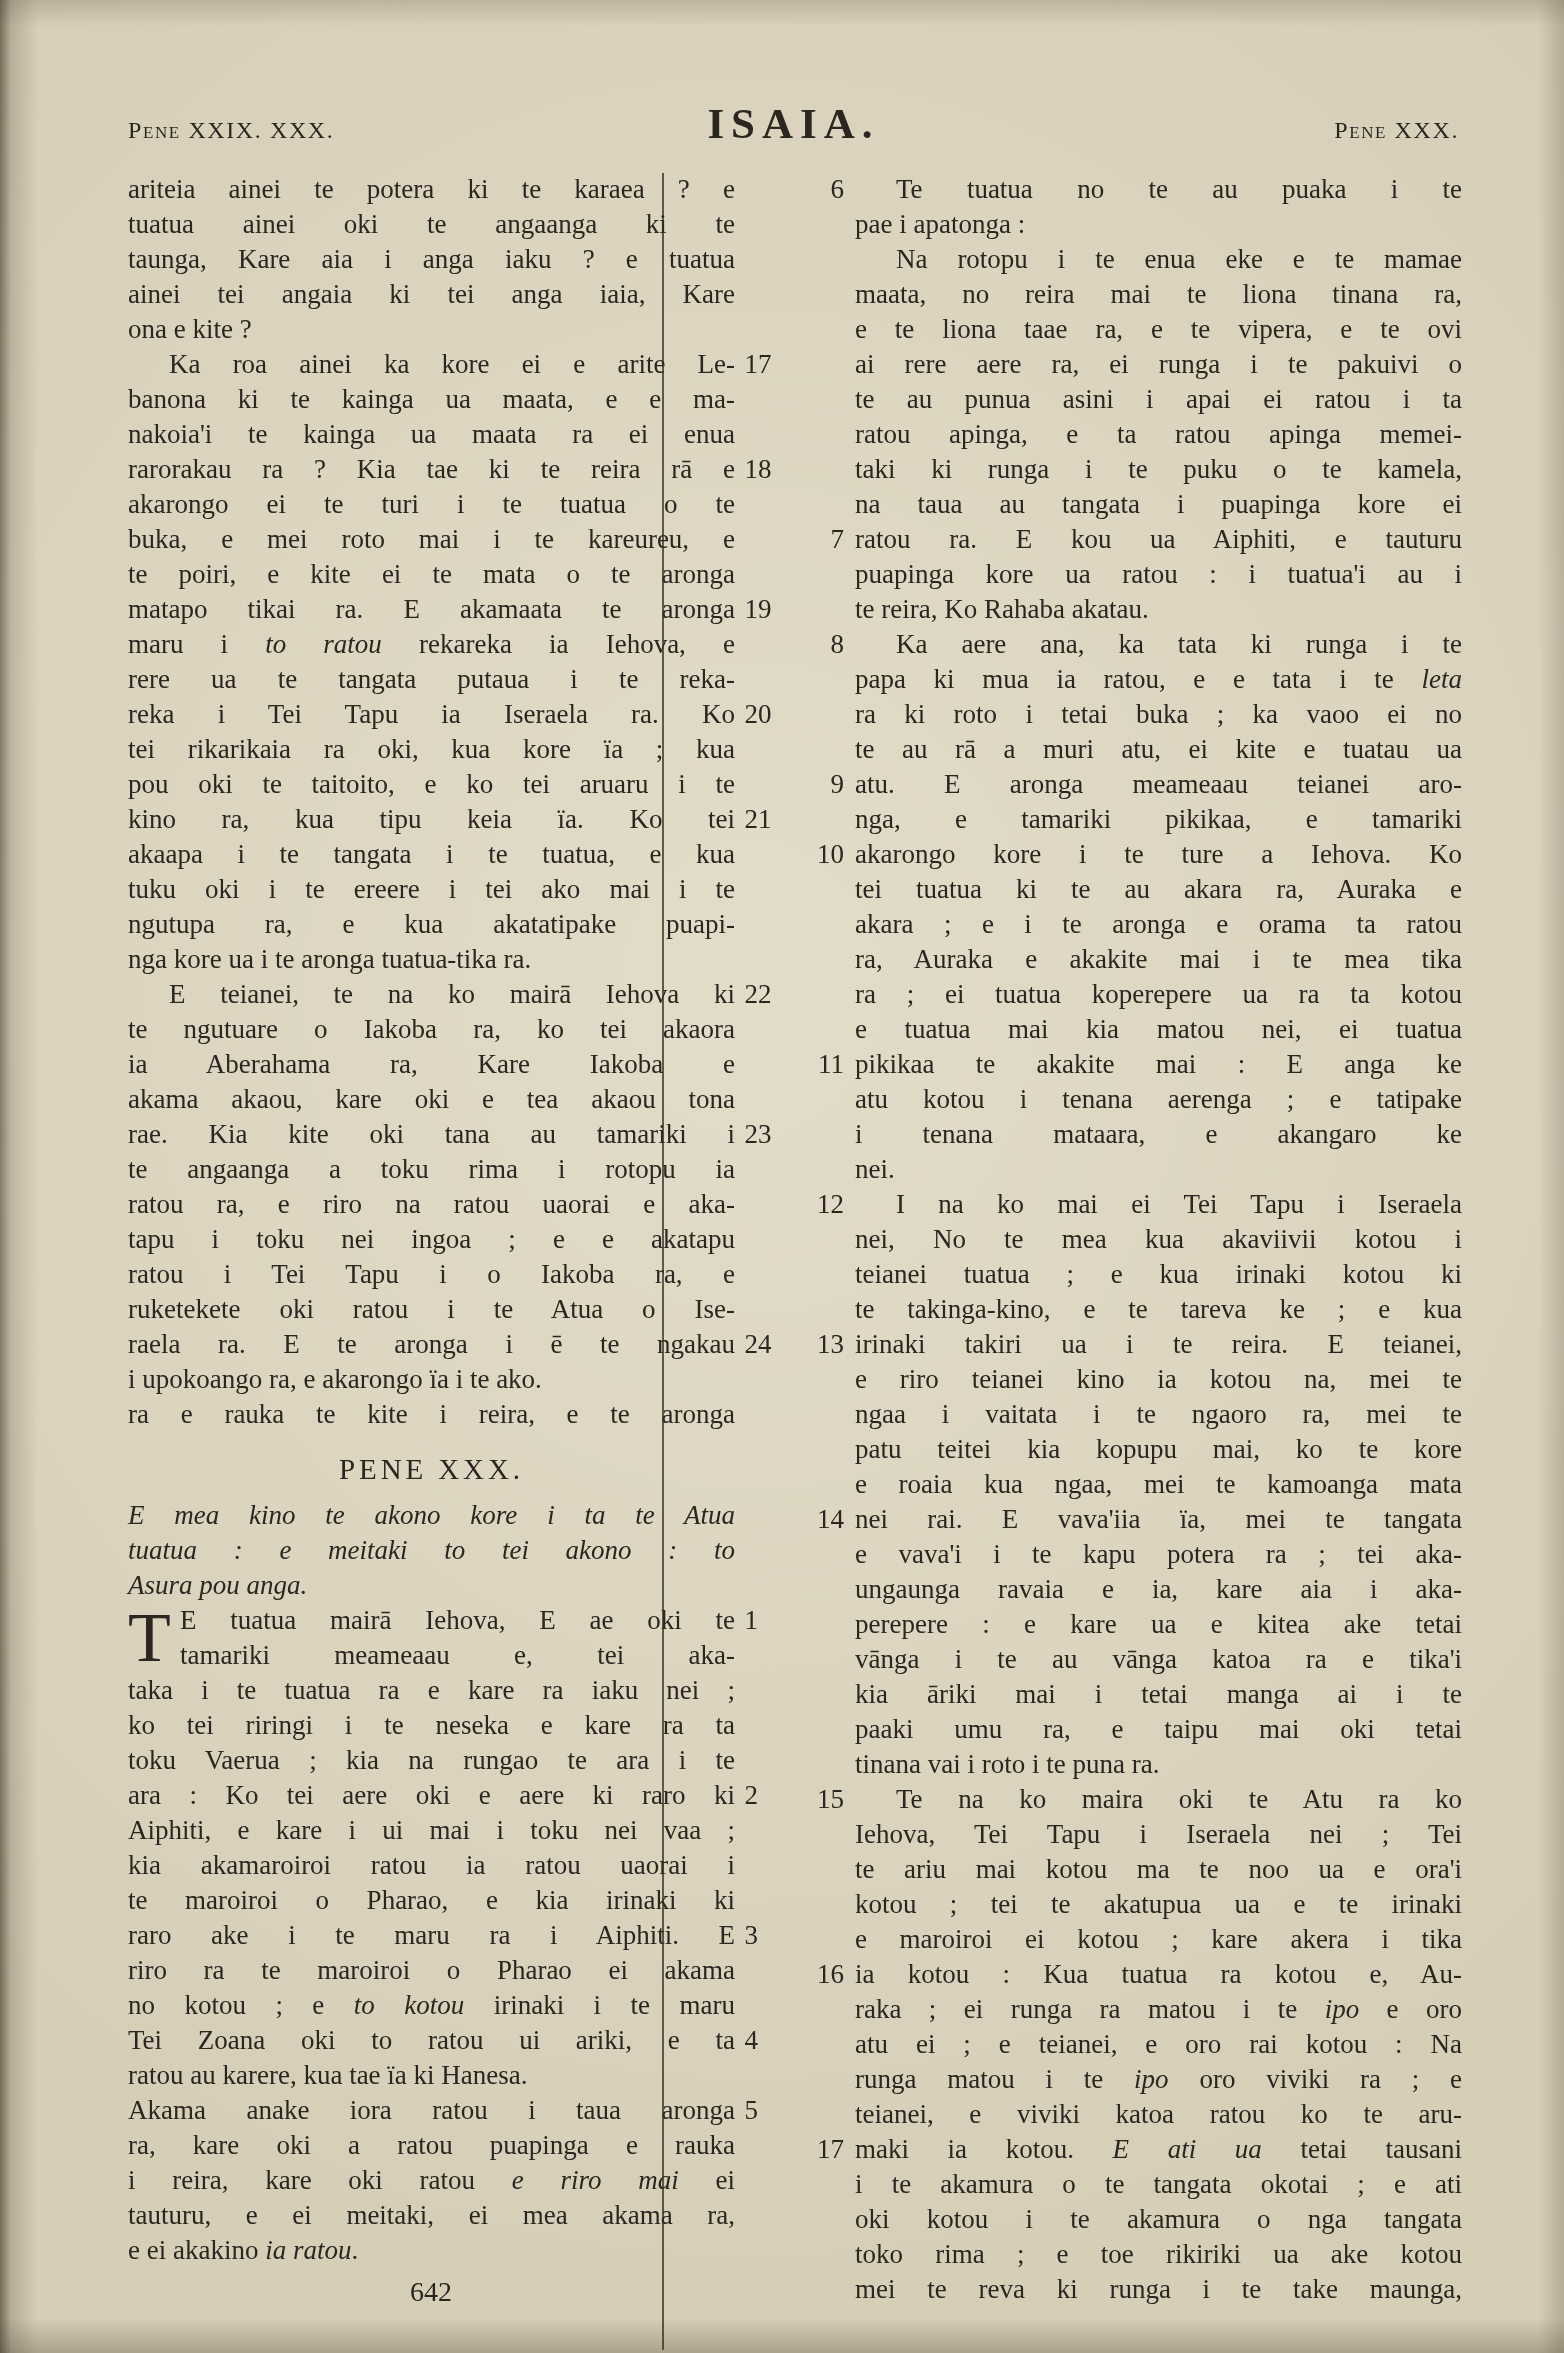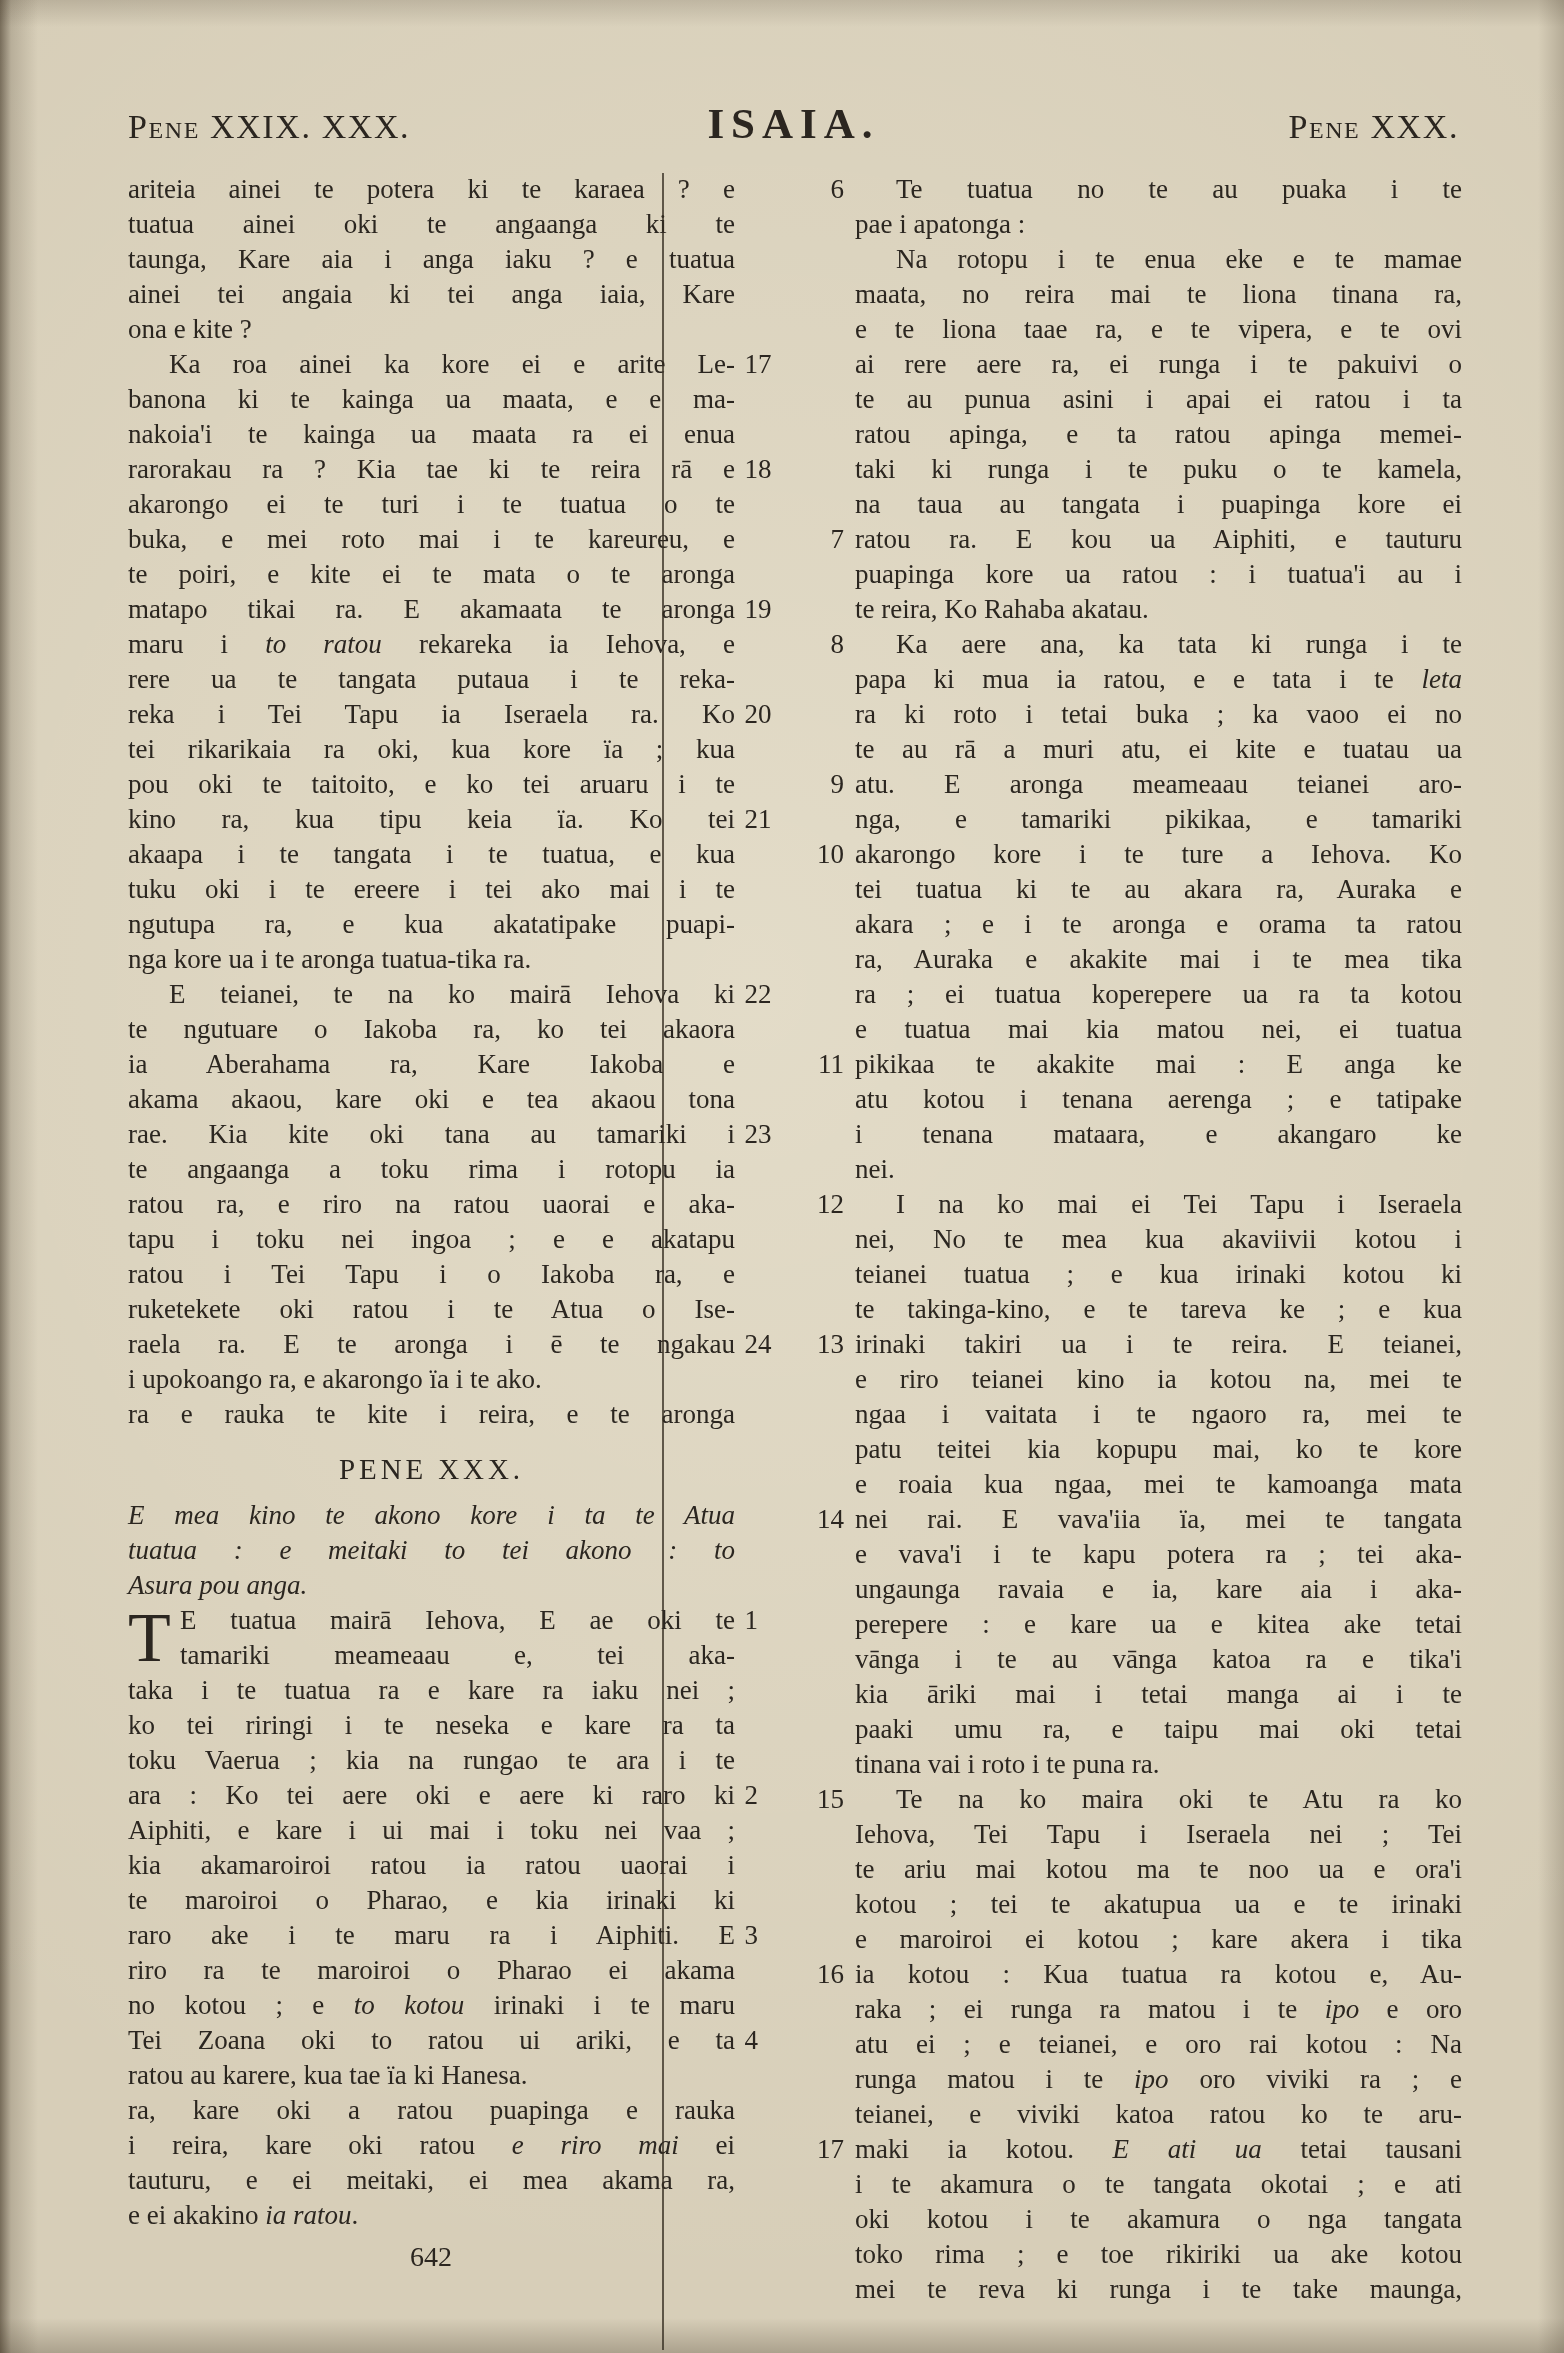--- a/index.html
+++ b/index.html
@@ -17,21 +17,21 @@
       linear-gradient(0deg, rgba(54,42,26,0.28) 0px, rgba(54,42,26,0) 36px),
       linear-gradient(180deg, rgba(54,42,26,0.18) 0px, rgba(54,42,26,0) 27px);
   }
   .header{
     display:flex;align-items:baseline;
     padding:99px 106px 0 128px;
   }
   .h-side{
     flex:1 1 0;
     font-variant:small-caps;
-    font-size:34px;letter-spacing:1.6px;
+    font-size:24px;letter-spacing:1.6px;
   }
   .h-right{text-align:right;}
   .h-center{
     flex:0 0 auto;
     font-size:43px;font-weight:700;letter-spacing:7px;
   }
   .colwrap{
     position:relative;
     display:flex;
     padding:0 106px 0 128px;
@@ -305,20 +305,24 @@
         </div>
         <div class="line">
           <span class="ltext">Tei Zoana oki to ratou ui ariki, e ta</span>
           <span class="vnum">4</span>
         </div>
         <div class="line end">
           <span class="ltext">ratou au karere, kua tae ïa ki Hanesa.</span>
           <span class="vnum"></span>
         </div>
         <div class="line">
+          <span class="ltext">Akama anake iora ratou i taua aronga</span>
+          <span class="vnum">5</span>
+        </div>
+        <div class="line">
           <span class="ltext">ra, kare oki a ratou puapinga e rauka</span>
           <span class="vnum"></span>
         </div>
         <div class="line">
           <span class="ltext">i reira, kare oki ratou <i>e riro mai</i> ei</span>
           <span class="vnum"></span>
         </div>
         <div class="line">
           <span class="ltext">tauturu, e ei meitaki, ei mea akama ra,</span>
           <span class="vnum"></span>

